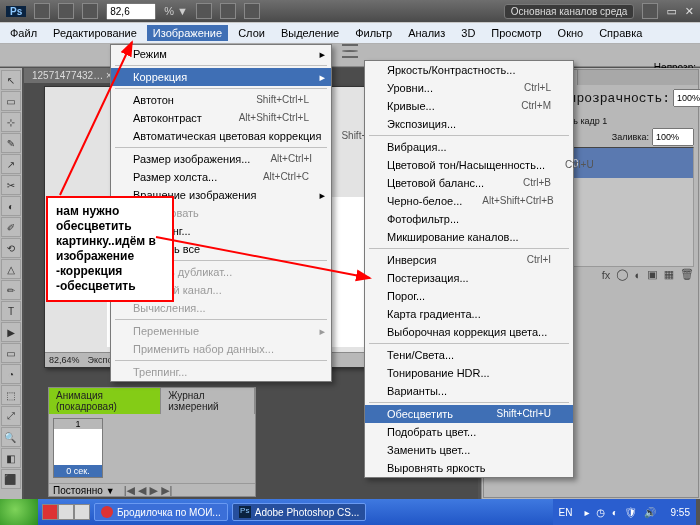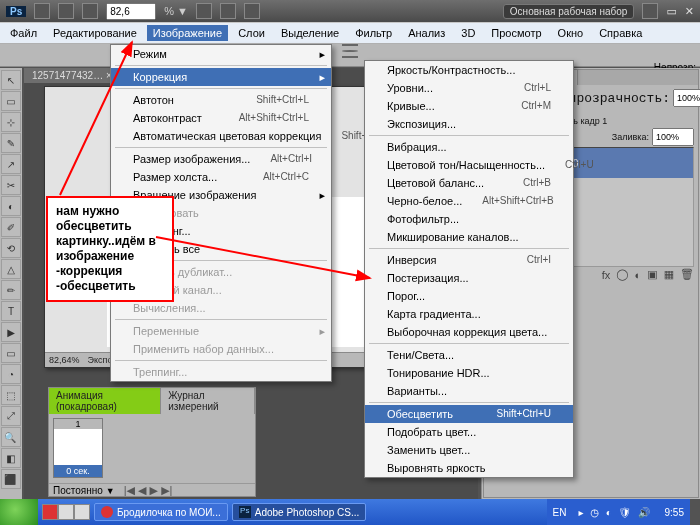--- a/index.html
+++ b/index.html
@@ -32,21 +32,21 @@
   .doc{position:absolute;top:18px;left:20px;width:378px;height:280px;background:#e3e3e3;border:1px solid #333;box-shadow:2px 2px 4px rgba(0,0,0,.4);}
   .doc-img{position:absolute;left:62px;top:110px;right:30px;bottom:20px;background:#fff;}
   .leaves{position:absolute;left:0;right:0;bottom:0;height:60px;background:radial-gradient(circle at 30% 70%,#4e6b33 12%,transparent 13%),radial-gradient(circle at 55% 55%,#6c8744 14%,transparent 15%),radial-gradient(circle at 70% 80%,#b6423a 10%,transparent 11%),radial-gradient(circle at 20% 85%,#3f5a27 13%,transparent 14%);}
   .status{position:absolute;left:0;right:0;bottom:0;height:14px;background:#b8b8b8;font-size:9px;padding:0 4px;display:flex;align-items:center;color:#222;border-top:1px solid #8a8a8a;}
   .anim{position:absolute;left:24px;right:222px;bottom:2px;height:108px;background:#b8b8b8;border:1px solid #8a8a8a;}
   .anim .tabs{background:#a8a8a8;}
   .frames{display:flex;padding:4px;gap:6px;}
   .frame{width:48px;border:1px solid #7a7a7a;background:#cfcfcf;font-size:9px;text-align:center;}
   .frame .thumb{height:36px;background:#fff;}
   .frame .sel{background:#3f6fb5;color:#fff;padding:1px 0;}
-  .taskbar{position:absolute;left:0;right:10px;bottom:0;height:26px;background:linear-gradient(#3f79e0,#2156c6);display:flex;align-items:center;color:#fff;font-size:10px;}
+  .taskbar{position:absolute;left:0;right:4px;bottom:0;height:26px;background:linear-gradient(#3f79e0,#2156c6);display:flex;align-items:center;color:#fff;font-size:10px;}
   .start{width:38px;height:26px;background:radial-gradient(circle at 40% 40%,#7ed35a,#2b8f1f);}
   .task{margin-left:4px;background:#3b6fd8;border:1px solid #6a9af2;padding:2px 6px;border-radius:2px;display:flex;align-items:center;gap:4px;}
   .task.active{background:#264f9d;}
   .tray{margin-left:auto;background:#2a5ecf;padding:0 6px;height:26px;display:flex;align-items:center;gap:12px;}
   .menu{position:absolute;background:#f4f4f4;border:1px solid #7a7a7a;box-shadow:3px 3px 5px rgba(0,0,0,.35);font-size:11px;}
   .menu .item{padding:3px 22px 3px 22px;display:flex;justify-content:space-between;gap:20px;white-space:nowrap;}
   .menu .sel{background:#3f6fb5;color:#fff;}
   .menu .submenu-ind::after{content:"▸";position:absolute;right:6px;}
   .menu .sep{height:1px;background:#c0c0c0;margin:2px 4px;}
   .menu .dis{color:#9a9a9a;}
@@ -63,21 +63,21 @@
    <span style="background:#0a2340;color:#8cc8ff;padding:0 4px;font-weight:bold;font-size:10px;">Ps</span>
    <span class="iconbtn"></span>
    <span class="iconbtn"></span>
    <span class="iconbtn"></span>
    <input class="tool-input" style="width: 42px;" value="82,6">
    <span style="color:#ccc;">% ▼</span>
    <span class="iconbtn"></span>
    <span class="iconbtn"></span>
    <span class="iconbtn"></span>
    <div class="right">
-     <span class="pill">Основная рабочая набор</span>
+     <span class="pill">Основная каналов среда</span>
      <span class="iconbtn"></span>
      <span style="color:#ddd;">▭</span>
      <span style="color:#ddd;">✕</span>
    </div>
  </div>
 
  <div class="menubar" id="menubar">
       <span>Файл</span>
       <span>Редактирование</span>
       <span class="active">Изображение</span>

